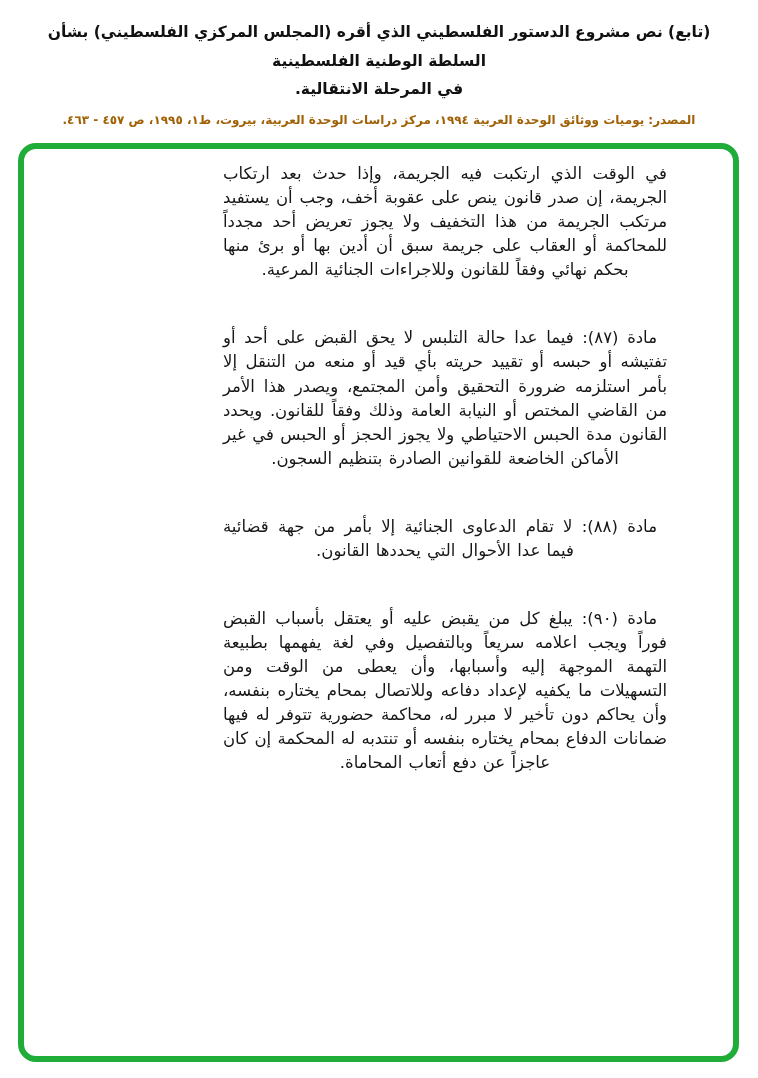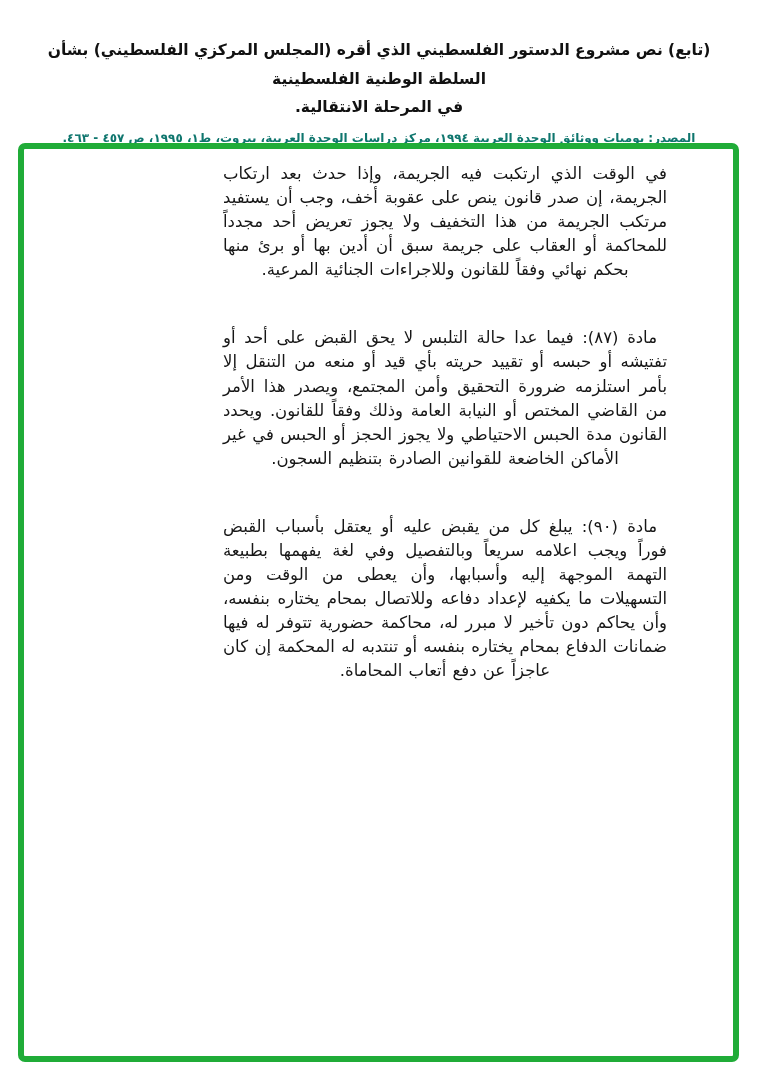--- a/index.html
+++ b/index.html
@@ -11,45 +11,45 @@
     position: relative;
     width: 758px;
     height: 1078px;
     background: #ffffff;
     font-family: "DejaVu Sans", sans-serif;
     overflow: hidden;
   }
   .header {
     direction: rtl;
     text-align: center;
-    padding-top: 36px;
+    padding-top: 18px;
     color: #111111;
   }
   .header-title-line1,
   .header-title-line2 {
     font-weight: bold;
     font-size: 15.5px;
     line-height: 1.85;
     width: 706px;
     margin: 0 auto;
   }
   .header-source {
     font-weight: bold;
     font-size: 12px;
     margin-top: 9px;
-    color: #0f766e;
+    color: #a16207;
   }
   .document-frame {
     position: absolute;
     left: 18px;
     top: 143px;
     width: 709px;
     height: 907px;
     border: 6px solid #20ac38;
-    border-radius: 7px;
+    border-radius: 18px;
     background: #ffffff;
     overflow: hidden;
   }
   .text-column {
     position: absolute;
     top: 13px;
     right: 66px;
     width: 444px;
     direction: rtl;
     color: #161616;
@@ -81,20 +81,21 @@
     <div class="header-source">المصدر: يوميات ووثائق الوحدة العربية ١٩٩٤، مركز دراسات الوحدة العربية، بيروت، ط١، ١٩٩٥، ص ٤٥٧ - ٤٦٣.</div>
   </div>
 
   <div class="document-frame">
     <div class="text-column">
 
       <p class="para">في الوقت الذي ارتكبت فيه الجريمة، وإذا حدث بعد ارتكاب الجريمة، إن صدر قانون ينص على عقوبة أخف، وجب أن يستفيد مرتكب الجريمة من هذا التخفيف ولا يجوز تعريض أحد مجدداً للمحاكمة أو العقاب على جريمة سبق أن أدين بها أو برئ منها بحكم نهائي وفقاً للقانون وللاجراءات الجنائية المرعية.</p>
 
       <p class="para article">مادة (٨٧): فيما عدا حالة التلبس لا يحق القبض على أحد أو تفتيشه أو حبسه أو تقييد حريته بأي قيد أو منعه من التنقل إلا بأمر استلزمه ضرورة التحقيق وأمن المجتمع، ويصدر هذا الأمر من القاضي المختص أو النيابة العامة وذلك وفقاً للقانون. ويحدد القانون مدة الحبس الاحتياطي ولا يجوز الحجز أو الحبس في غير الأماكن الخاضعة للقوانين الصادرة بتنظيم السجون.</p>
 
+      <p class="para article">مادة (٨٨): لا تقام الدعاوى الجنائية إلا بأمر من جهة قضائية فيما عدا الأحوال التي يحددها القانون.</p>
 
 
       <p class="para article">مادة (٩٠): يبلغ كل من يقبض عليه أو يعتقل بأسباب القبض فوراً ويجب اعلامه سريعاً وبالتفصيل وفي لغة يفهمها بطبيعة التهمة الموجهة إليه وأسبابها، وأن يعطى من الوقت ومن التسهيلات ما يكفيه لإعداد دفاعه وللاتصال بمحام يختاره بنفسه، وأن يحاكم دون تأخير لا مبرر له، محاكمة حضورية تتوفر له فيها ضمانات الدفاع بمحام يختاره بنفسه أو تنتدبه له المحكمة إن كان عاجزاً عن دفع أتعاب المحاماة.</p>
 
 
     </div>
   </div>
 
 </div>
 

